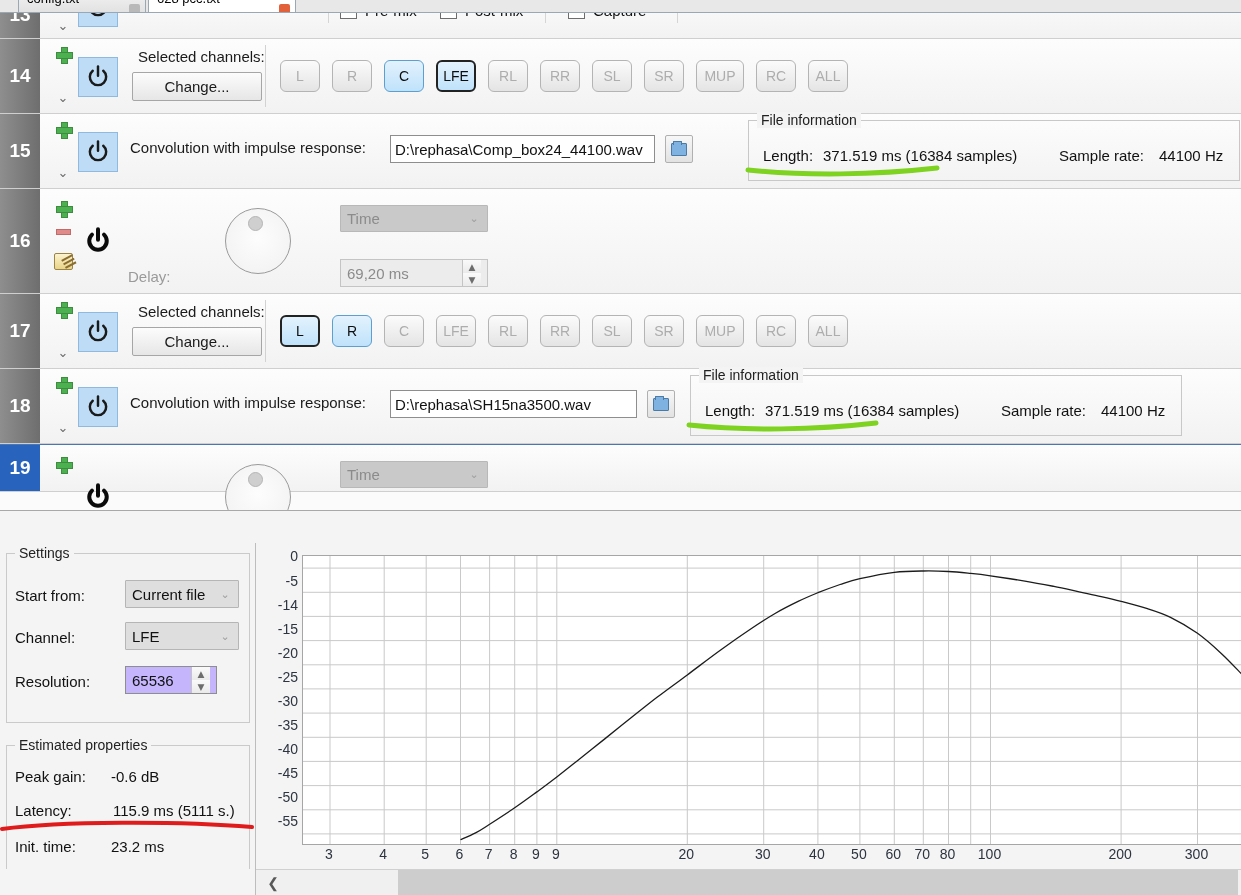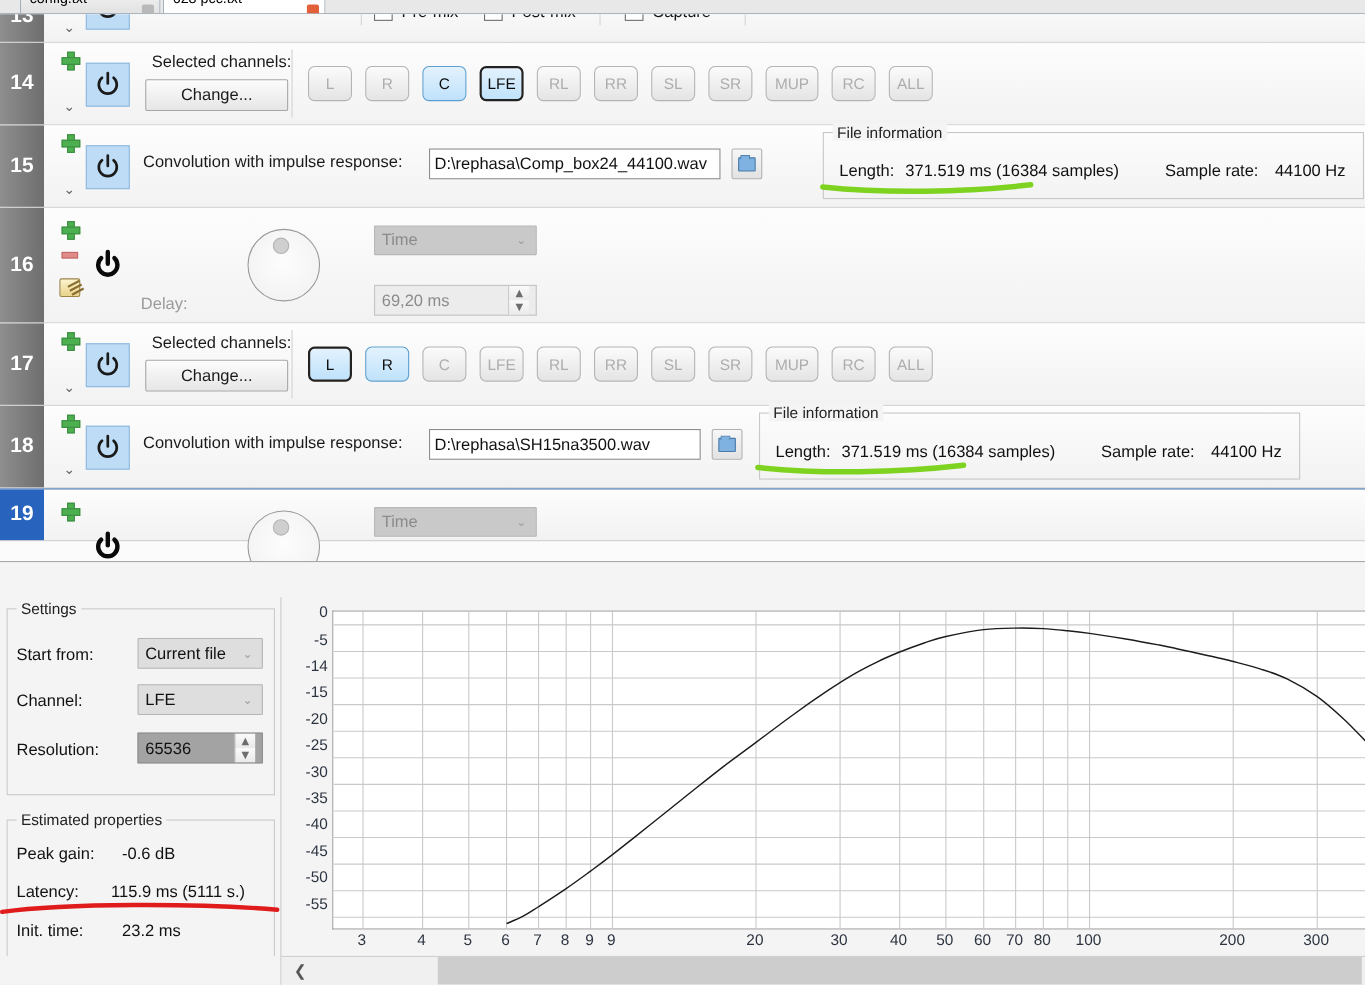--- a/index.html
+++ b/index.html
@@ -527,37 +527,37 @@
           <span class="arrow">⌄</span>
         </div>
 
         <span class="srow" style="left:8px;top:75px;">Channel:</span>
         <div class="combo" style="left:118px;top:68px;width:114px;height:28px;background:#dedede;border-color:#b5b5b5;color:#111;">
           <span class="cv">LFE</span>
           <span class="arrow">⌄</span>
         </div>
 
         <span class="srow" style="left:8px;top:119px;">Resolution:</span>
-        <div class="spin" style="left:118px;top:112px;width:114px;height:28px;background:#a3a3a3;border-color:#8e8e8e;color:#111;">
+        <div class="spin" style="left:118px;top:112px;width:92px;height:28px;background:#c4b5fd;border-color:#8e8e8e;color:#111;">
           <span class="sv">65536</span>
           <span class="btns">
             <div>▲</div>
             <div>▼</div>
           </span>
         </div>
       </div>
 
       <div class="sgroup" style="left:6px;top:202px;width:244px;height:146px;">
         <span class="gtitle">Estimated properties</span>
 
         <span class="srow" style="left:8px;top:22px;">Peak gain:</span>
         <span class="srow" style="left:104px;top:22px;">-0.6 dB</span>
 
         <span class="srow" style="left:8px;top:56px;">Latency:</span>
-        <span class="srow" style="left:94px;top:56px;text-align:right;">115.9 ms (5111 s.)</span>
+        <span class="srow" style="left:106px;top:56px;text-align:right;">115.9 ms (5111 s.)</span>
 
         <span class="srow" style="left:8px;top:92px;">Init. time:</span>
         <span class="srow" style="left:104px;top:92px;">23.2 ms</span>
 
         <span class="srow" style="left:8px;top:126px;">CPU usage:</span>
         <span class="srow" style="left:104px;top:126px;">1.8 % (one core)</span>
       </div>
 
       <svg class="hl" style="left:0px;top:272px;" width="256" height="22">
         <path d="M2 14 C 60 6, 180 6, 252 12" stroke="#e01b1b" stroke-width="4" fill="none" stroke-linecap="round"></path>

